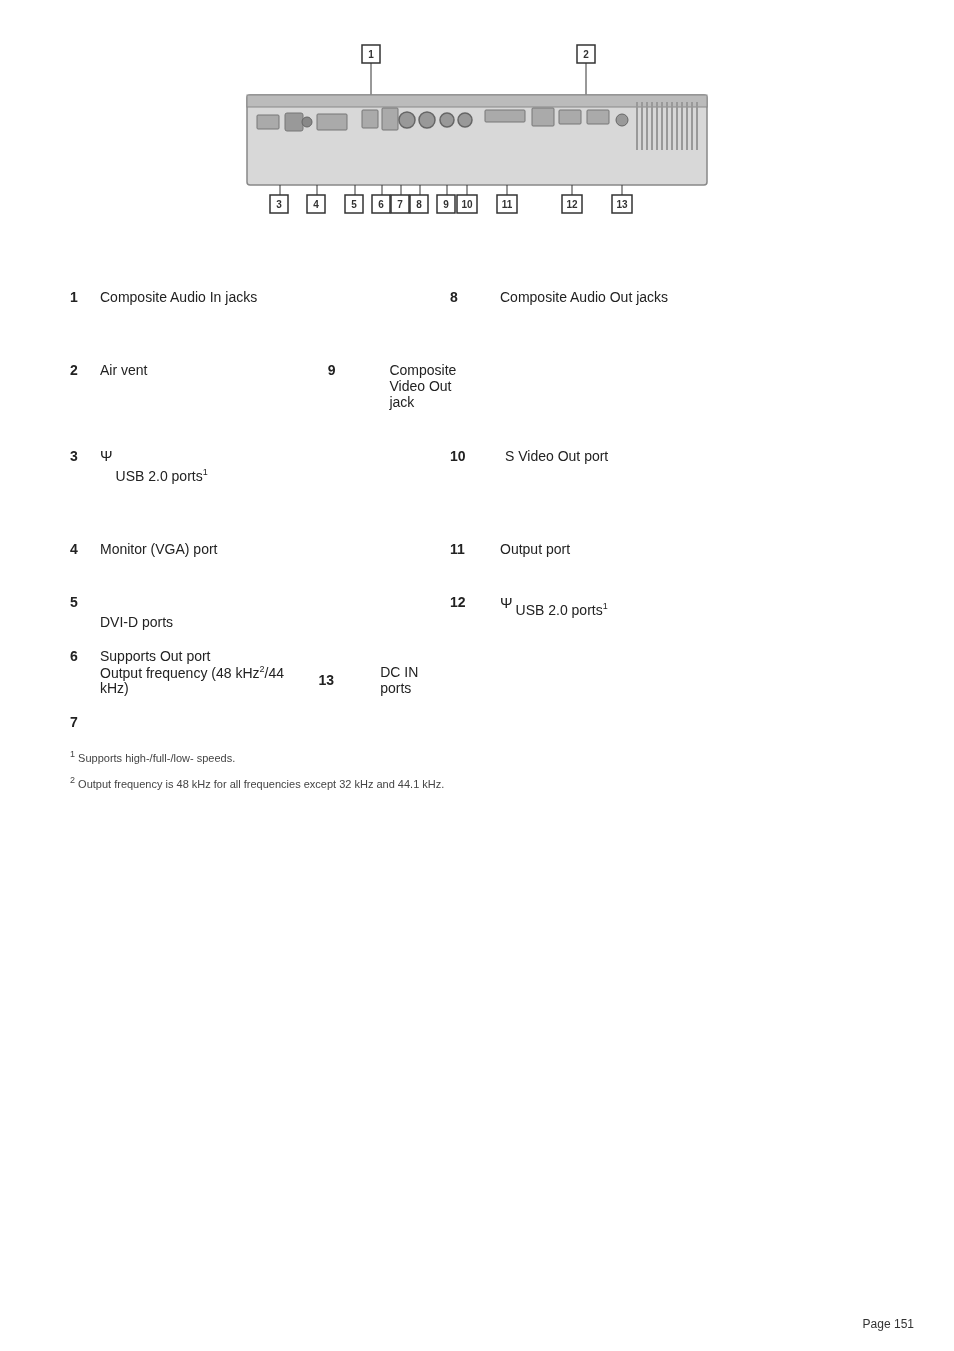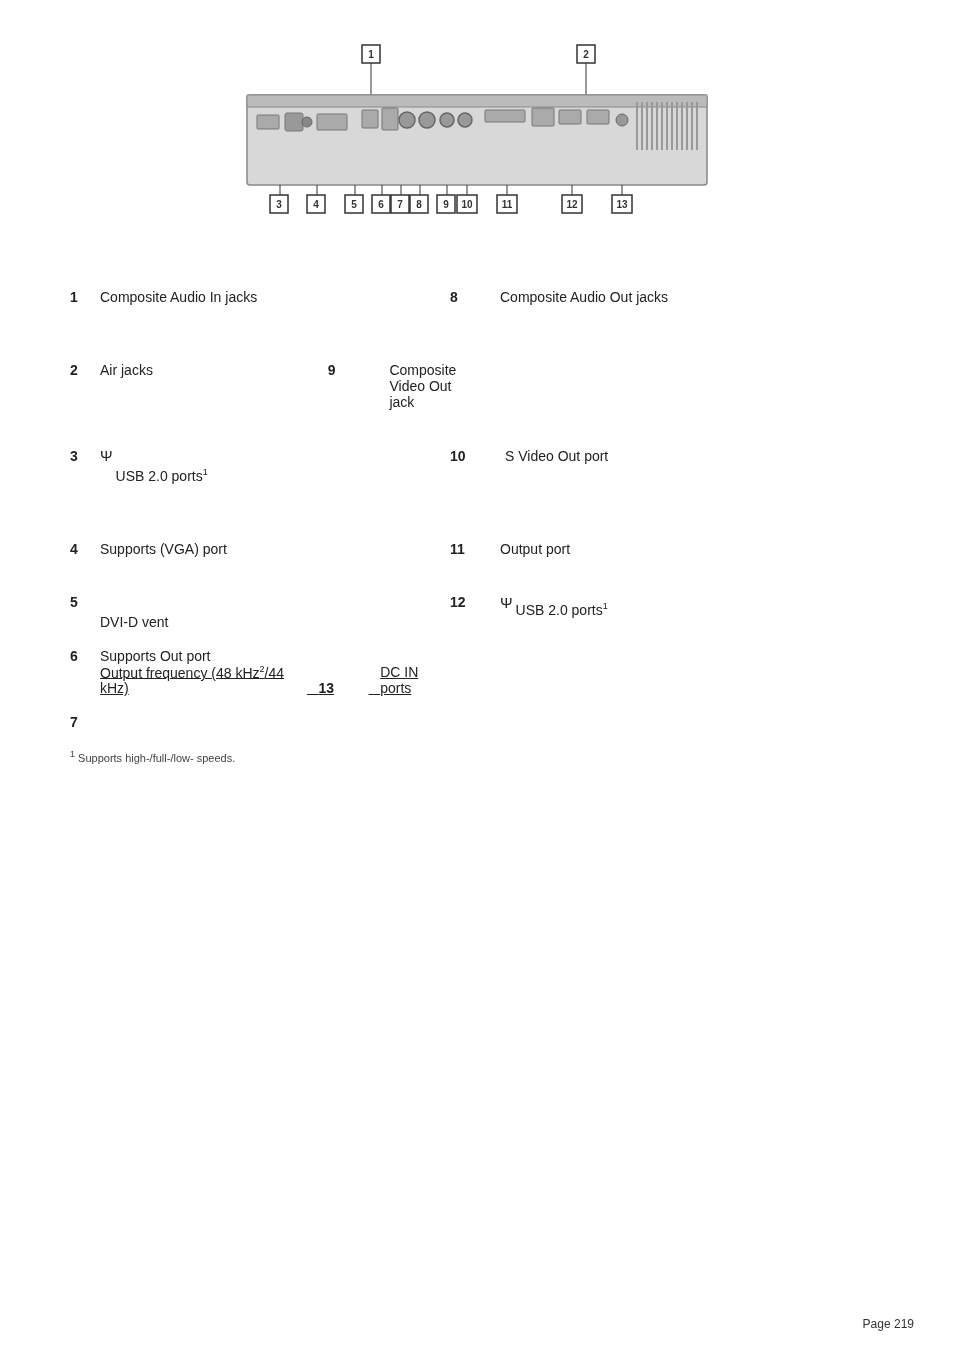--- a/index.html
+++ b/index.html
@@ -209,21 +209,21 @@
       </div>
       <div class="col-right">
         <span class="item-number-right">8</span>
         <span class="item-label-right">Composite Audio Out jacks</span>
       </div>
     </div>
 
     <div class="two-col-row">
       <div class="col-left">
         <span class="item-number">2</span>
-        <span class="item-label">Air jacks</span>
+        <span class="item-label">Air vent</span>
         &nbsp;&nbsp;
         <span class="item-number-right">9</span>
         &nbsp;&nbsp;&nbsp;
         <span class="item-label-right">Composite Video Out jack</span>
       </div>
     </div>
 
     <div class="two-col-row">
       <div class="col-left" style="align-items:center;">
         <span class="item-number">3</span>
@@ -232,63 +232,66 @@
       </div>
       <div class="col-right">
         <span class="item-number-right" style="min-width:55px; font-weight:bold;">10</span>
         <span class="item-label-right">S Video Out port</span>
       </div>
     </div>
 
     <div class="two-col-row">
       <div class="col-left">
         <span class="item-number">4</span>
-        <span class="item-label">Supports (VGA) port</span>
+        <span class="item-label">Monitor (VGA) port</span>
       </div>
       <div class="col-right">
         <span class="item-number-right">11</span>
         <span class="item-label-right">Output port</span>
       </div>
     </div>
 
     <div class="two-col-row" style="align-items:center;">
       <div class="col-left" style="align-items:center;">
         <span class="item-number">5</span>
-        <span class="item-label">DVI-D vent</span>
+        <span class="item-label">DVI-D ports</span>
       </div>
       <div class="col-right" style="align-items:center;">
         <span class="item-number-right" style="min-width:50px; font-weight:bold;">12</span>
         <span style="font-size:15px; margin-right:3px;">Ψ</span>
         <span class="item-label-right">USB 2.0 ports<sup>1</sup></span>
       </div>
     </div>
 
     <div class="two-col-row" style="align-items: flex-start;">
       <div style="display:flex; flex-direction:column; width:380px;">
         <div style="display:flex; align-items:baseline;">
           <span class="item-number">6</span>
           <span>Supports Out port</span>
         </div>
-        <div style="padding-left:30px; display:flex; align-items:flex-end;text-decoration:underline;">
+        <div style="padding-left:30px; display:flex; align-items:center;">
           <span>Output frequency (48 kHz<sup>2</sup>/44 kHz)</span>
           &nbsp;&nbsp;&nbsp;
           <span class="item-number-right" style="font-weight:bold;">13</span>
           &nbsp;&nbsp;&nbsp;
           <span>DC IN ports</span>
         </div>
       </div>
     </div>
 
     <div class="two-col-row">
       <span class="item-number">7</span>
     </div>
 
   </div>
 
   <div class="footnotes">
     <p class="footnote">
       <sup>1</sup> <span>Supports high-/full-/low- speeds.</span>
     </p>
+    <p class="footnote">
+      <sup>2</sup> <span>Output frequency is 48 kHz for all frequencies except 32 kHz and 44.1 kHz.</span>
+    </p>
   </div>
 
 </div>
 
-<div class="page-number">Page 219</div>
+<div class="page-number">Page 151</div>
 
 </body></html>

